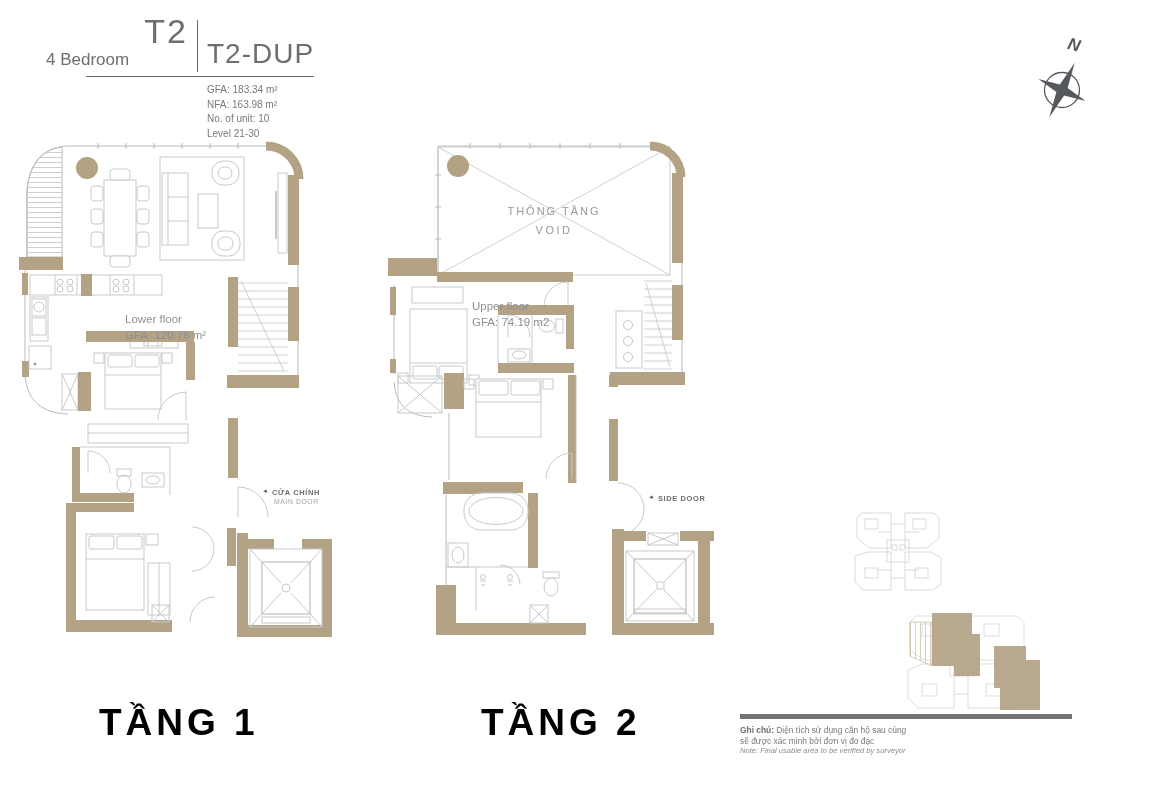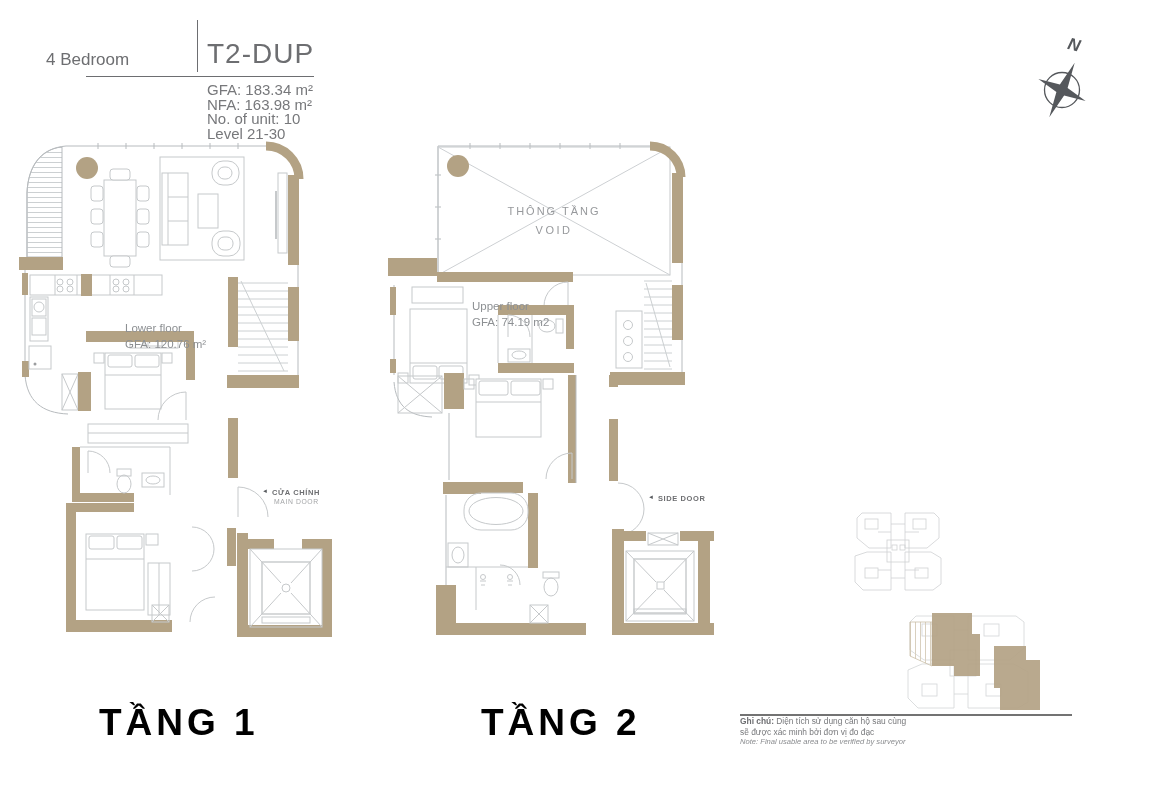--- a/index.html
+++ b/index.html
@@ -6,48 +6,49 @@
   .page{position:relative;width:1170px;height:791px;background:#ffffff;overflow:hidden;
         font-family:"Liberation Sans",sans-serif;color:#6d6e71;}
   .abs{position:absolute;}
 
   
   .t2-code{left:88px;top:12px;width:100px;text-align:right;font-size:34px;letter-spacing:2px;color:#6d6e71;font-weight:400;}
   .t2-type{left:46px;top:50px;width:128px;font-size:17px;color:#6d6e71;}
   .t2-divider{left:197px;top:20px;width:1px;height:52px;background:#6d6e71;}
   .t2-variant{left:207px;top:38px;font-size:28px;letter-spacing:1px;color:#6d6e71;}
   .t2-underline{left:86px;top:76px;width:228px;height:1px;background:#6d6e71;}
-  .t2-info{left:207px;top:83px;font-size:15px;line-height:14.5px;color:#77787b;}
+  .t2-info{left:207px;top:83px;font-size:10px;line-height:14.5px;color:#77787b;}
 
   
   .plan1{left:10px;top:135px;width:330px;height:575px;}
   .plan2{left:380px;top:135px;width:340px;height:575px;}
   .plan-note{position:absolute;font-size:11.5px;line-height:16px;color:#8d9093;}
   .void-label{position:absolute;text-align:center;color:#97999c;font-size:11px;letter-spacing:2px;line-height:12px;}
   .void-label .sub{margin-top:7px;letter-spacing:2.5px;}
   .door-label{position:absolute;font-size:7.5px;line-height:9px;color:#6d6e71;white-space:nowrap;}
   .door-label .arrow{font-size:6px;color:#55585c;vertical-align:2px;margin-right:4px;}
   .door-label .vi{font-weight:700;letter-spacing:.6px;}
   .door-label .en{font-weight:400;color:#a3a5a7;letter-spacing:.6px;font-size:6.8px;}
 
   .floor-label{font-size:37px;font-weight:700;letter-spacing:4px;color:#000000;}
 
   
-  .legend{left:740px;top:714px;width:332px;border-top:2px solid #737373;
+  .legend{left:740px;top:714px;width:332px;border-top:5px solid #737373;padding-top:6px;
           display:flex;gap:16px;font-size:8.4px;line-height:10.5px;color:#77787b;}
   .legend .col-l{width:170px;}
   .legend .col-r{width:146px;}
   .legend b{color:#6d6e71;}
   .legend .en{font-style:italic;font-size:7.6px;color:#8a8c8f;}
 </style>
 </head>
 <body>
 
 <div class="page">
 
+  <div class="abs t2-code">T2</div>
   <div class="abs t2-type">4 Bedroom</div>
   <div class="abs t2-divider"></div>
   <div class="abs t2-variant">T2-DUP</div>
   <div class="abs t2-underline"></div>
   <div class="abs t2-info">
     <div>GFA: 183.34 m²</div>
     <div>NFA: 163.98 m²</div>
     <div>No. of unit: 10</div>
     <div>Level 21-30</div>
   </div>
@@ -236,21 +237,21 @@
 
       <g stroke="#c6c9cb" fill="none" stroke-width="1">
         <rect x="52" y="239" width="16" height="36"></rect>
         <line x1="52" y1="239" x2="68" y2="275"></line>
           <line x1="68" y1="239" x2="52" y2="275"></line>
         <rect x="68" y="237" width="13" height="39" fill="#b3a284" stroke="none"></rect>
       </g>
     </svg>
 
     
-    <div class="plan-note" style="left:115px;top:185px">
+    <div class="plan-note" style="left:115px;top:176px">
       <div>Lower floor</div>
       <div>GFA: 120.76 m²</div>
     </div>
     <div class="door-label" style="left:252px;top:352px">
       <span class="arrow">◄</span><span class="vi">CỬA CHÍNH</span>
       <div class="en" style="margin-left:12px">MAIN DOOR</div>
     </div>
   </div>
 
   <div class="abs plan2">

